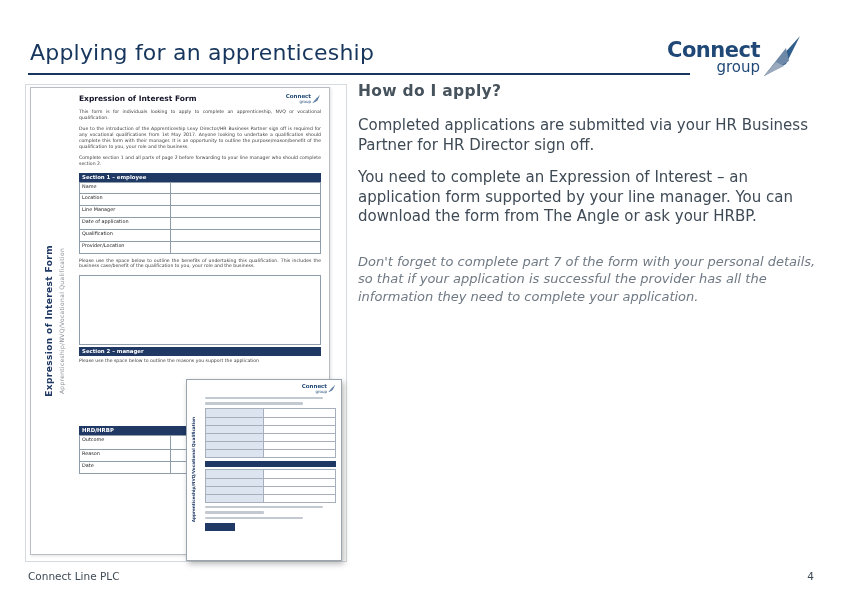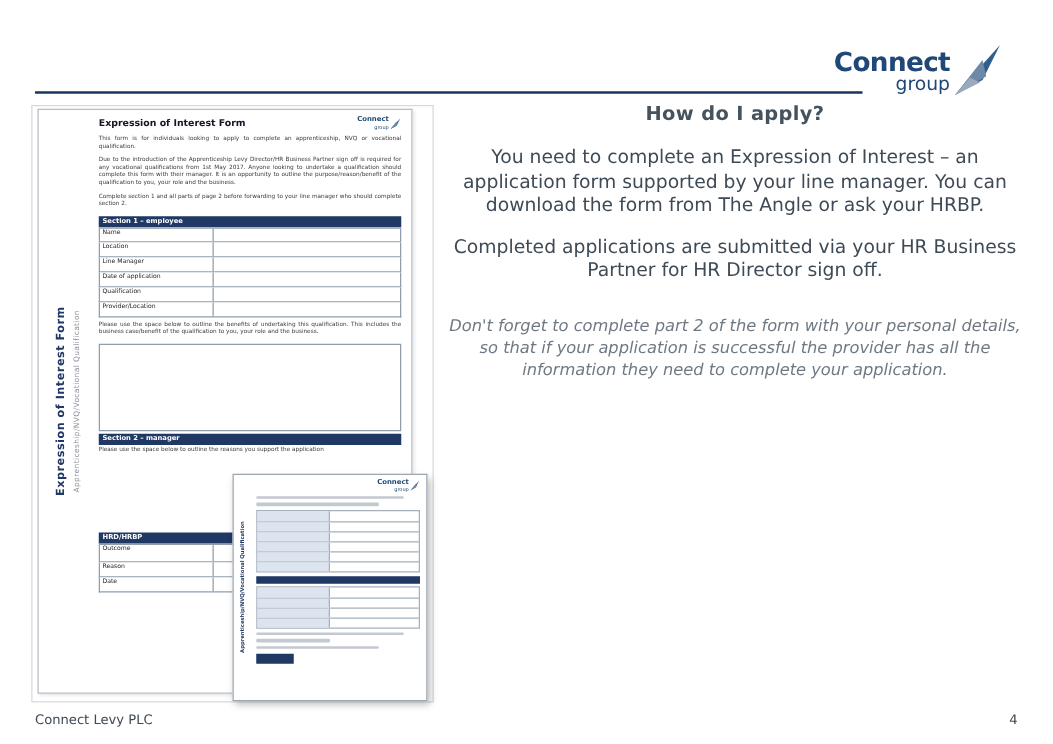--- a/index.html
+++ b/index.html
@@ -11,21 +11,21 @@
   
   .page-title { position: absolute; left: 30px; top: 40px; font-size: 22px; font-weight: 400; color: #17365D; letter-spacing: 0.2px; }
   .title-rule { position: absolute; left: 28px; top: 73px; width: 662px; height: 2px; background: #17365D; }
 
   .logo { position: absolute; right: 38px; top: 34px; display: flex; align-items: flex-start; gap: 2px; }
   .logo-text { text-align: right; line-height: 1; margin-top: 6px; }
   .logo-name { display: block; font-size: 21px; font-weight: bold; color: #1F4876; letter-spacing: -0.5px; }
   .logo-sub { display: block; font-size: 15px; color: #1F4876; margin-top: -1px; }
 
   
-  .content { position: absolute; left: 358px; top: 82px; width: 460px; color: #3E4A55; text-align: center; }
+  .content { position: absolute; left: 358px; top: 82px; width: 460px; color: #3E4A55; }
   .content-heading { font-size: 15.5px; font-weight: bold; color: #46525C; letter-spacing: 0.3px; margin: 0 0 16px; }
   .content p.body { font-size: 15px; line-height: 19.5px; margin: 0 0 13px; }
   .content p.note { font-size: 13px; line-height: 17.5px; color: #6F7983; font-style: italic; margin-top: 26px; }
 
   
   .footer-left { position: absolute; left: 28px; bottom: 13px; font-size: 10.5px; color: #3E4A55; }
   .page-number { position: absolute; right: 28px; bottom: 13px; font-size: 10.5px; color: #3E4A55; }
 
   
   .forms-frame { position: absolute; left: 25px; top: 84px; width: 322px; height: 478px; border: 1px solid #d5dade; background: #fff; }
@@ -69,20 +69,21 @@
   .f2-row:first-child { border-top: 0; }
   .f2-cell-label { width: 45%; border-right: 1px solid #a5b0bc; background: #dce4ef; }
   .f2-cell { flex: 1; }
   .f2-chip { width: 30px; height: 8px; background: #1F3864; margin-top: 4px; }
 </style>
 </head>
 <body>
 
 <div class="slide">
 
+  <h1 class="page-title">Applying for an apprenticeship</h1>
   <div class="title-rule"></div>
 
   <div class="logo">
     <div class="logo-text">
       <span class="logo-name">Connect</span>
       <span class="logo-sub">group</span>
     </div>
     <span>
       <svg width="42" height="44" viewBox="0 0 42 44">
         <polygon points="2,42 38,2 24,30" fill="#2F5E8C"></polygon>
@@ -250,21 +251,21 @@
         <div class="ph w75"></div>
 
         <div class="f2-chip"></div>
       </div>
     </div>
 
   </div>
 
   <div class="content">
     <h2 class="content-heading">How do I apply?</h2>
+    <p class="body">Completed applications are submitted via your HR Business Partner for HR Director sign off.</p>
     <p class="body">You need to complete an Expression of Interest – an application form supported by your line manager. You can download the form from The Angle or ask your HRBP.</p>
-    <p class="body">Completed applications are submitted via your HR Business Partner for HR Director sign off.</p>
-    <p class="note">Don't forget to complete part 2 of the form with your personal details, so that if your application is successful the provider has all the information they need to complete your application.</p>
+    <p class="note">Don't forget to complete part 7 of the form with your personal details, so that if your application is successful the provider has all the information they need to complete your application.</p>
   </div>
 
-  <span class="footer-left">Connect Levy PLC</span>
+  <span class="footer-left">Connect Line PLC</span>
   <span class="page-number">4</span>
 
 </div>
 
 </body></html>

